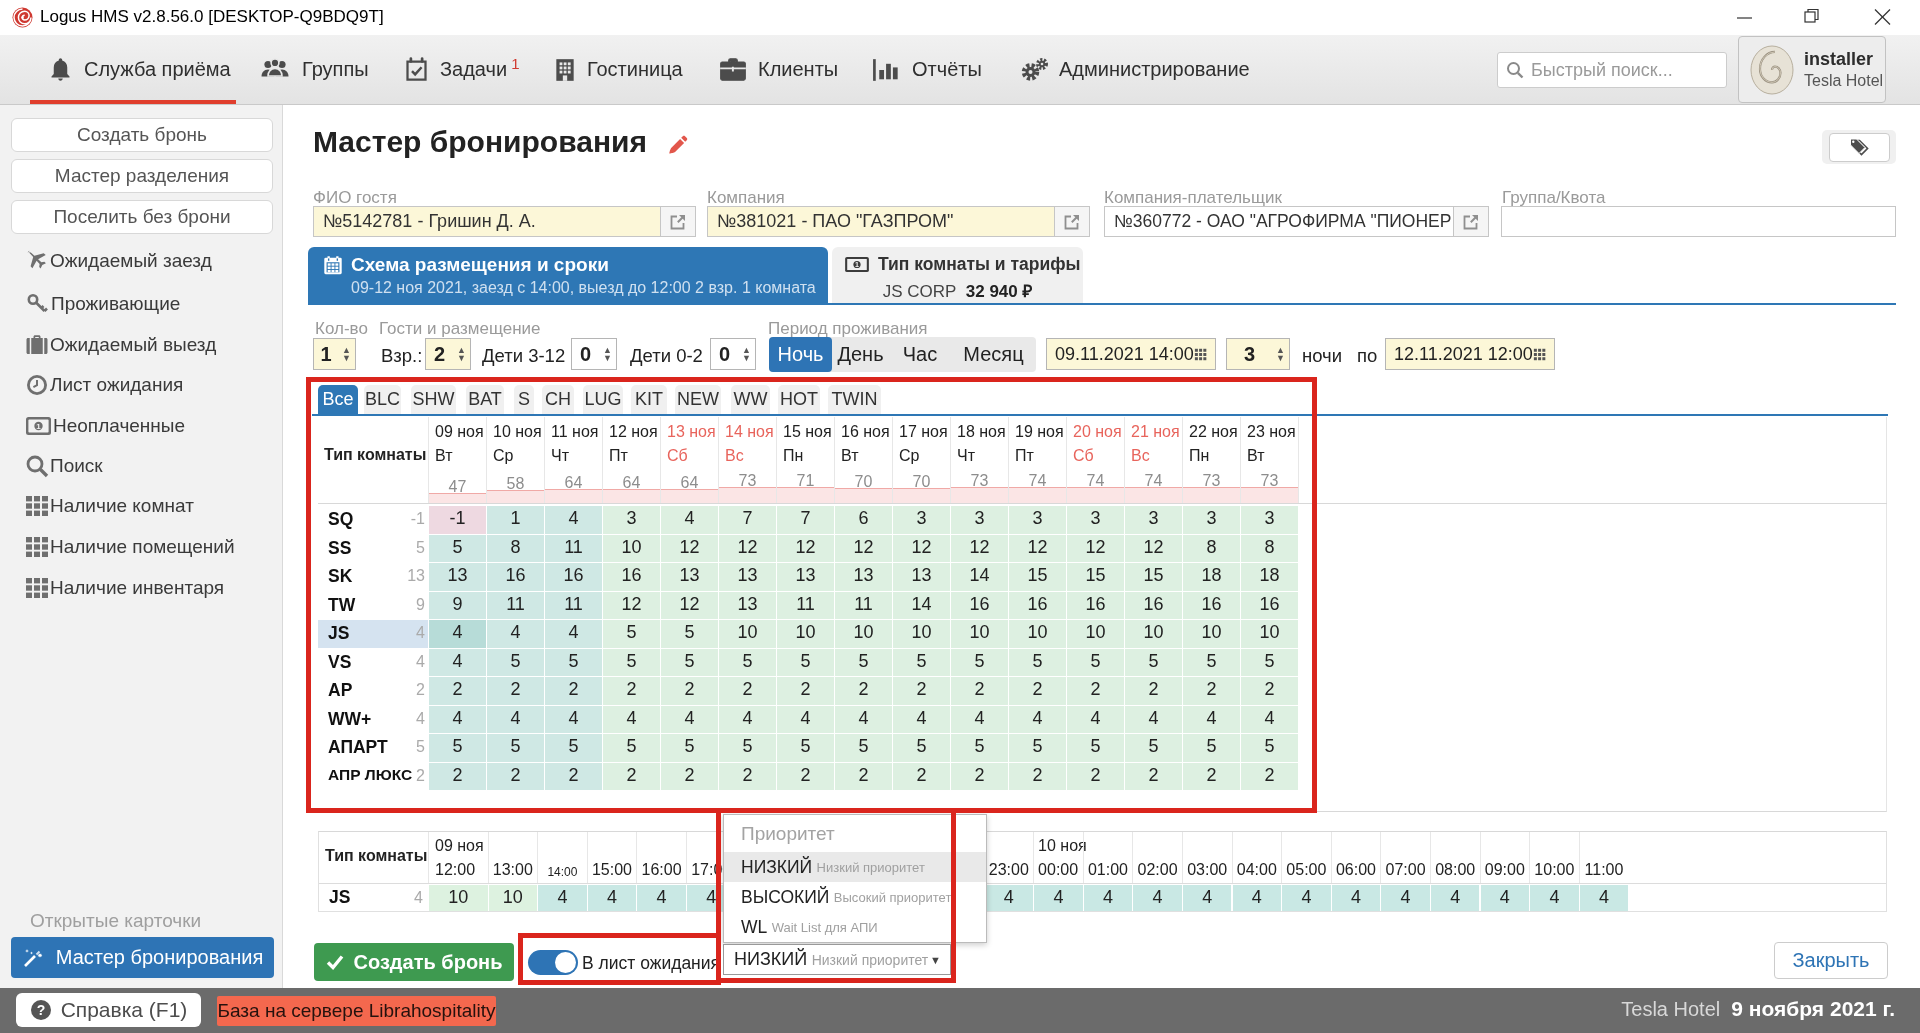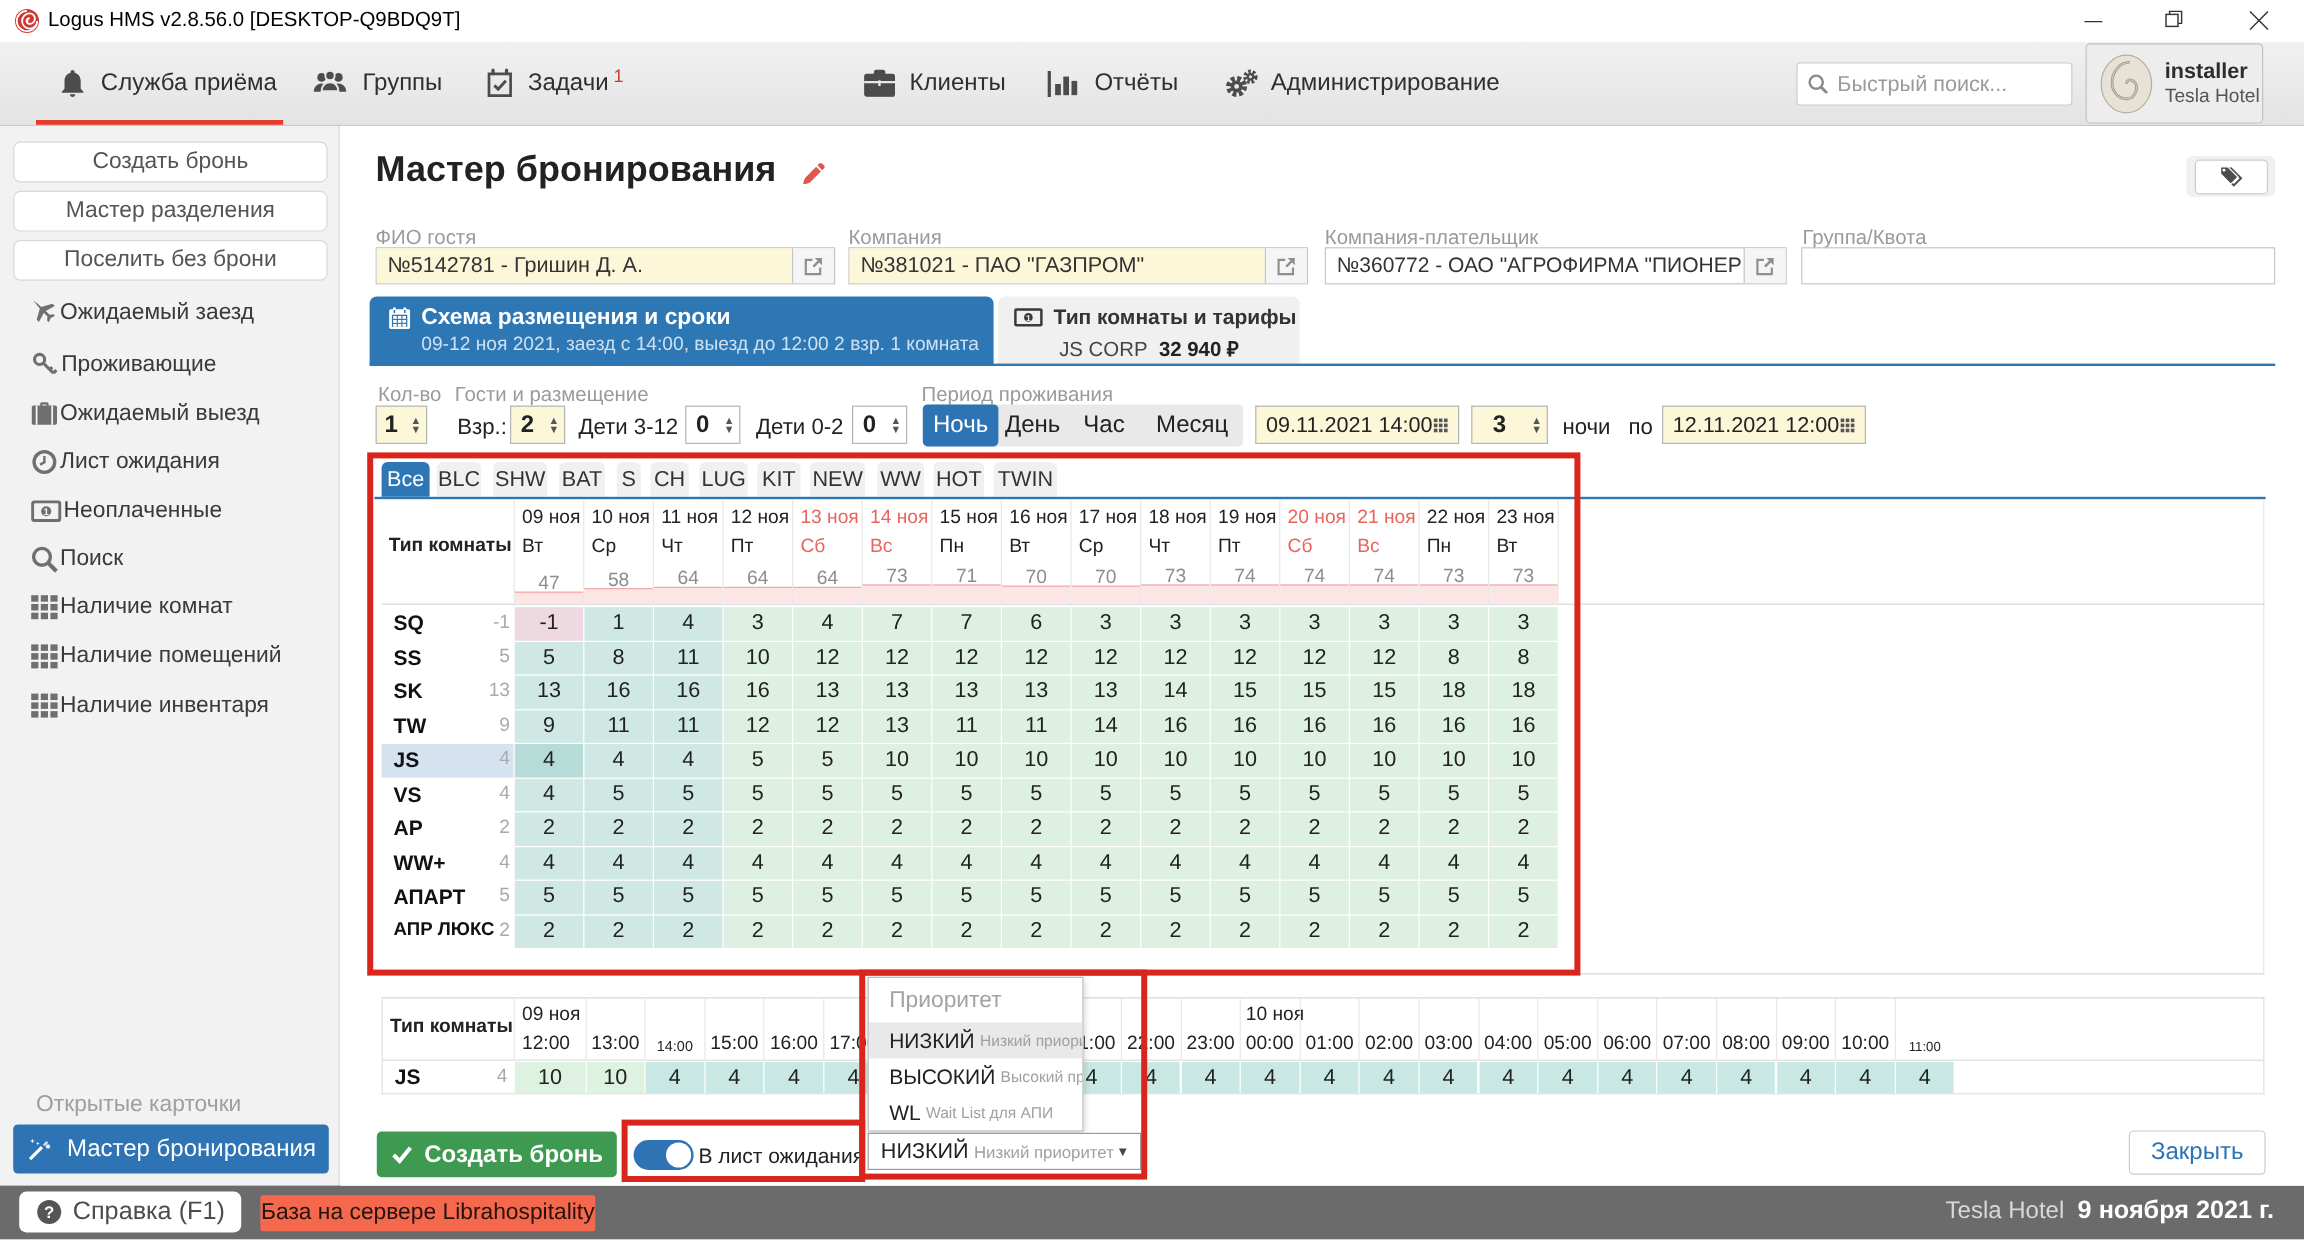--- a/index.html
+++ b/index.html
@@ -47,21 +47,21 @@
 .rtab{position:absolute;top:280px;height:29px;background:#f0f0f0;border-radius:5px 5px 0 0;color:#333;font-size:18px;display:flex;align-items:center;justify-content:center;}
 .rtab.act{background:#2e77b5;color:#fff;}
 #rtabline{left:28px;top:309px;width:1576px;height:2px;background:#2e77b5;}
 
 #bigtable{left:34px;top:312px;width:1569px;height:395px;}
 
 #hrtable{left:34px;top:726px;width:1569px;height:81px;}
 
 .redrect{position:absolute;border:5px solid #da251d;}
 
-#popup{left:439px;top:709px;width:180px;height:129px;background:#fff;border:1px solid #bbb;box-shadow:0 2px 6px rgba(0,0,0,.2);white-space:nowrap;overflow:hidden;}
+#popup{left:439px;top:709px;width:264px;height:129px;background:#fff;border:1px solid #bbb;box-shadow:0 2px 6px rgba(0,0,0,.2);white-space:nowrap;overflow:hidden;}
 #popsel{left:439px;top:839px;width:228px;height:31px;background:#fff;border:1px solid #999;display:flex;align-items:center;white-space:nowrap;overflow:hidden;}
 </style></head>
 <body>
 
 <div class="abs" id="titlebar">
   <svg class="abs" style="left:12px;top:7px" width="21" height="21" viewBox="0 0 21 21">
     <circle cx="10.5" cy="10.5" r="10" fill="#cf3830"></circle>
     <path d="M10.5 2 a8.5 8.5 0 1 0 8.5 8.5 a6.3 6.3 0 0 1 -6.3 6.3 a6.3 6.3 0 0 1 0-12.6 a4.4 4.4 0 0 1 0 8.8 a2.4 2.4 0 0 1 0-4.8" fill="none" stroke="#fff" stroke-width="1.5"></path>
     <circle cx="10.5" cy="10.5" r="1.2" fill="#fff"></circle>
   </svg>
@@ -96,20 +96,38 @@
     <span>Группы</span>
   </div>
   <div class="navitem" style="left:403px">
     <svg width="27" height="27" viewBox="0 0 24 24">
         <path fill="#4c4c4c" d="M7 2.2v2.6M17 2.2v2.6" stroke="#4c4c4c" stroke-width="2.4" stroke-linecap="round"></path>
         <path fill="none" stroke="#4c4c4c" stroke-width="2" d="M4 5h16v16H4z"></path>
         <path fill="none" stroke="#4c4c4c" stroke-width="2.2" d="M8 13.5l2.8 2.8L16.5 10"></path>
       </svg>
     <span>Задачи</span>
       <sup style="color:#d03a30;font-size:15px;margin-left:-6px;position:relative;top:-6px">1</sup>
+  </div>
+  <div class="navitem" style="left:553px">
+    <svg width="24" height="26" viewBox="0 0 22 24">
+        <path fill="#4c4c4c" d="M3 2h16v20H3z"></path>
+        <g fill="#e8e8e8">
+    <rect x="6" y="5" width="2.6" height="2.6"></rect>
+          <rect x="9.8" y="5" width="2.6" height="2.6"></rect>
+          <rect x="13.6" y="5" width="2.6" height="2.6"></rect>
+    <rect x="6" y="8.8" width="2.6" height="2.6"></rect>
+          <rect x="9.8" y="8.8" width="2.6" height="2.6"></rect>
+          <rect x="13.6" y="8.8" width="2.6" height="2.6"></rect>
+    <rect x="6" y="12.6" width="2.6" height="2.6"></rect>
+          <rect x="9.8" y="12.6" width="2.6" height="2.6"></rect>
+          <rect x="13.6" y="12.6" width="2.6" height="2.6"></rect>
+    <rect x="9" y="17" width="4" height="5"></rect>
+        </g>
+      </svg>
+    <span>Гостиница</span>
   </div>
   <div class="navitem" style="left:718px">
     <svg width="30" height="26" viewBox="0 0 28 24">
         <path fill="#4c4c4c" d="M10 4.5V3c0-.8.7-1.5 1.5-1.5h5c.8 0 1.5.7 1.5 1.5v1.5h6c.8 0 1.5.7 1.5 1.5v14c0 .8-.7 1.5-1.5 1.5H4c-.8 0-1.5-.7-1.5-1.5V6c0-.8.7-1.5 1.5-1.5h6zm2-1v1h4v-1h-4zM2.5 11h23M14 9.5v4" stroke="#4c4c4c"></path>
         <path fill="none" stroke="#e8e8e8" stroke-width="1.8" d="M2 10.5h24M13.9 9v4.5"></path>
       </svg>
     <span>Клиенты</span>
   </div>
   <div class="navitem" style="left:871px">
     <svg width="31" height="26" viewBox="0 0 30 24">
@@ -755,21 +773,21 @@
       <div class="abs" style="left:763.7000000000002px;top:0;width:49.6px;height:51px;border-left:1px solid #e7e7e7;font-size:16px;color:#222;display:flex;align-items:flex-end;justify-content:center;padding-bottom:4px;white-space:nowrap">01:00</div>
       <div class="abs" style="left:813.3000000000002px;top:0;width:49.6px;height:51px;border-left:1px solid #e7e7e7;font-size:16px;color:#222;display:flex;align-items:flex-end;justify-content:center;padding-bottom:4px;white-space:nowrap">02:00</div>
       <div class="abs" style="left:862.9000000000002px;top:0;width:49.6px;height:51px;border-left:1px solid #e7e7e7;font-size:16px;color:#222;display:flex;align-items:flex-end;justify-content:center;padding-bottom:4px;white-space:nowrap">03:00</div>
       <div class="abs" style="left:912.5000000000002px;top:0;width:49.6px;height:51px;border-left:1px solid #e7e7e7;font-size:16px;color:#222;display:flex;align-items:flex-end;justify-content:center;padding-bottom:4px;white-space:nowrap">04:00</div>
       <div class="abs" style="left:962.1000000000003px;top:0;width:49.6px;height:51px;border-left:1px solid #e7e7e7;font-size:16px;color:#222;display:flex;align-items:flex-end;justify-content:center;padding-bottom:4px;white-space:nowrap">05:00</div>
       <div class="abs" style="left:1011.7000000000003px;top:0;width:49.6px;height:51px;border-left:1px solid #e7e7e7;font-size:16px;color:#222;display:flex;align-items:flex-end;justify-content:center;padding-bottom:4px;white-space:nowrap">06:00</div>
       <div class="abs" style="left:1061.3000000000002px;top:0;width:49.6px;height:51px;border-left:1px solid #e7e7e7;font-size:16px;color:#222;display:flex;align-items:flex-end;justify-content:center;padding-bottom:4px;white-space:nowrap">07:00</div>
       <div class="abs" style="left:1110.9px;top:0;width:49.6px;height:51px;border-left:1px solid #e7e7e7;font-size:16px;color:#222;display:flex;align-items:flex-end;justify-content:center;padding-bottom:4px;white-space:nowrap">08:00</div>
       <div class="abs" style="left:1160.5px;top:0;width:49.6px;height:51px;border-left:1px solid #e7e7e7;font-size:16px;color:#222;display:flex;align-items:flex-end;justify-content:center;padding-bottom:4px;white-space:nowrap">09:00</div>
       <div class="abs" style="left:1210.1px;top:0;width:49.6px;height:51px;border-left:1px solid #e7e7e7;font-size:16px;color:#222;display:flex;align-items:flex-end;justify-content:center;padding-bottom:4px;white-space:nowrap">10:00</div>
-      <div class="abs" style="left:1259.6999999999998px;top:0;width:49.6px;height:51px;border-left:1px solid #e7e7e7;font-size:11px;color:#222;display:flex;align-items:flex-end;justify-content:center;padding-bottom:4px;white-space:nowrap">11:00</div>
+      <div class="abs" style="left:1259.6999999999998px;top:0;width:49.6px;height:51px;border-left:1px solid #e7e7e7;font-size:16px;color:#222;display:flex;align-items:flex-end;justify-content:center;padding-bottom:4px;white-space:nowrap">11:00</div>
       <div class="abs" style="left:10px;top:55px;font-size:17.5px;font-weight:bold;color:#111">JS</div>
       <div class="abs" style="left:95px;top:57px;font-size:16px;color:#aaa">4</div>
       <div class="abs" style="left:110px;top:53px;width:58.5px;height:26px;background:#ddf2e0;text-align:center;font-size:18px;color:#222;padding-top:2px">10</div>
       <div class="abs" style="left:169.5px;top:53px;width:48.6px;height:26px;background:#ddf2e0;text-align:center;font-size:18px;color:#222;padding-top:2px">10</div>
       <div class="abs" style="left:219.1px;top:53px;width:48.6px;height:26px;background:#c9e8e4;text-align:center;font-size:18px;color:#222;padding-top:2px">4</div>
       <div class="abs" style="left:268.7px;top:53px;width:48.6px;height:26px;background:#c9e8e4;text-align:center;font-size:18px;color:#222;padding-top:2px">4</div>
       <div class="abs" style="left:318.3px;top:53px;width:48.6px;height:26px;background:#c9e8e4;text-align:center;font-size:18px;color:#222;padding-top:2px">4</div>
       <div class="abs" style="left:367.90000000000003px;top:53px;width:48.6px;height:26px;background:#c9e8e4;text-align:center;font-size:18px;color:#222;padding-top:2px">4</div>
       <div class="abs" style="left:417.50000000000006px;top:53px;width:48.6px;height:26px;background:#c9e8e4;text-align:center;font-size:18px;color:#222;padding-top:2px">4</div>
       <div class="abs" style="left:467.1000000000001px;top:53px;width:48.6px;height:26px;background:#c9e8e4;text-align:center;font-size:18px;color:#222;padding-top:2px">4</div>

